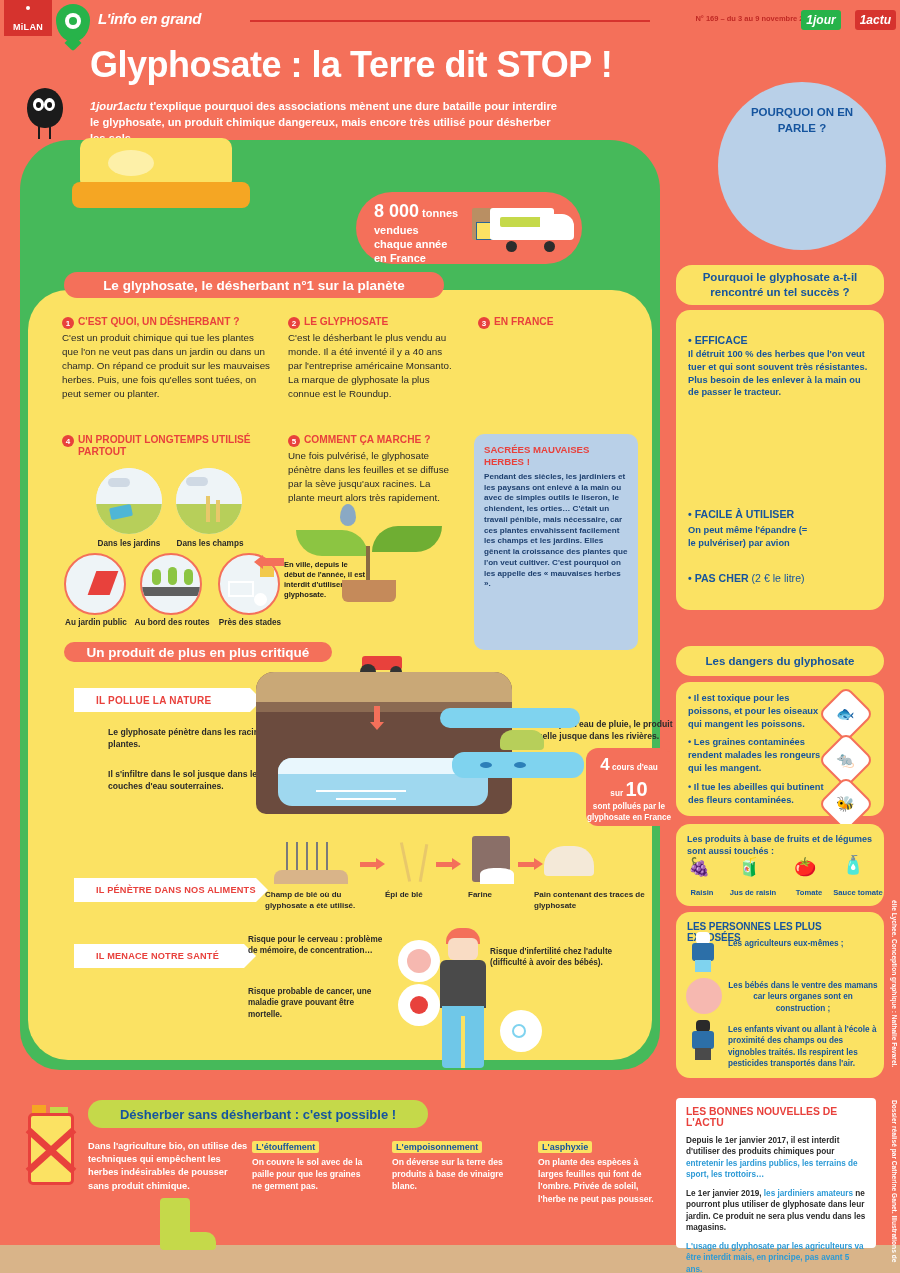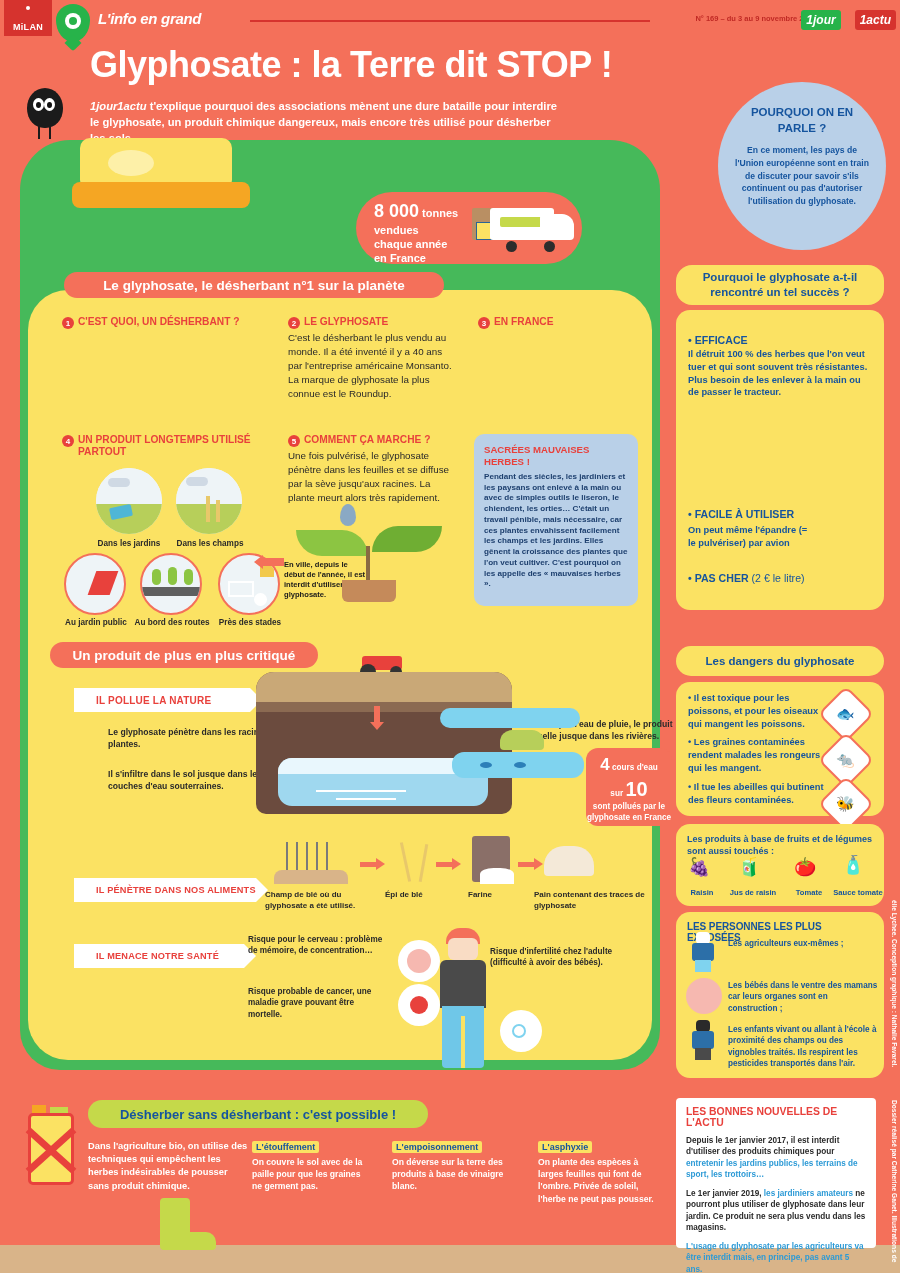--- a/index.html
+++ b/index.html
@@ -92,41 +92,41 @@
   #truck .w1,#truck .w2{position:absolute;bottom:0;width:11px;height:11px;background:#2c2c2c;border-radius:50%;}
   #truck .w1{left:42px;}#truck .w2{left:80px;}
 
   
   .banner{
     position:absolute;background:#f4705a;color:#fff;font-weight:bold;
     border-radius:14px;display:flex;align-items:center;justify-content:center;
     text-align:center;
   }
   #banner1{left:64px;top:272px;width:380px;height:26px;font-size:13.5px;}
-  #banner2{left:50px;top:642px;width:268px;height:26px;font-size:13.5px;}
+  #banner2{left:64px;top:642px;width:268px;height:20px;font-size:13.5px;}
 
   
   .num-block{position:absolute;}
   .num-head{display:flex;align-items:flex-start;gap:4px;margin-bottom:2px;}
   .num-badge{
     flex:none;width:12px;height:12px;border-radius:50%;background:#e8413c;color:#fff;
     font-size:8px;font-weight:bold;display:flex;align-items:center;justify-content:center;margin-top:1px;
   }
   .num-title{color:#e8413c;font-size:10.2px;font-weight:bold;line-height:1.22;text-transform:uppercase;}
   .num-body{font-size:9.8px;line-height:1.42;color:#2a2a2a;}
 
   #blk1{left:62px;top:316px;width:210px;}
   #blk2{left:288px;top:316px;width:170px;}
   #blk3{left:478px;top:316px;width:160px;}
   #blk4{left:62px;top:434px;width:210px;}
   #blk5{left:288px;top:434px;width:170px;}
 
   
   #sacrees{
-    position:absolute;left:474px;top:434px;width:164px;height:172px;
+    position:absolute;left:474px;top:434px;width:164px;height:216px;
     background:#b9d0e8;border-radius:10px;padding:10px 10px;
   }
   #sacrees h4{color:#e8413c;font-size:9.6px;font-weight:bold;line-height:1.3;margin-bottom:3px;}
   #sacrees p{color:#1d3f6e;font-size:8.1px;font-weight:bold;line-height:1.33;}
 
   
   .circ-ill{position:absolute;width:66px;height:66px;border-radius:50%;overflow:hidden;background:#eef4f7;}
   .circ-ill .sky{position:absolute;left:0;top:0;width:100%;height:58%;background:#eef4f7;}
   .circ-ill .ground{position:absolute;left:0;bottom:0;width:100%;height:46%;background:#b7cf5a;}
   .circ-ill .cloud{position:absolute;width:22px;height:9px;background:#cfd9e4;border-radius:6px;}
@@ -271,21 +271,21 @@
   #fs3{left:786px;top:888px;width:46px;}
   #fs4{left:828px;top:888px;width:60px;}
   .fsicon{position:absolute;font-size:18px;}
   #fsi1{left:688px;top:856px;}
   #fsi2{left:738px;top:856px;}
   #fsi3{left:794px;top:856px;}
   #fsi4{left:842px;top:854px;}
 
   .exp-row{position:absolute;font-size:8.2px;font-weight:bold;line-height:1.38;color:#15549e;}
   #er1{left:728px;top:938px;width:150px;}
-  #er2{left:728px;top:980px;width:150px;}
+  #er2{left:728px;top:980px;width:150px;text-align:center;}
   #er3{left:728px;top:1024px;width:152px;}
   .exp-icon{position:absolute;width:34px;height:40px;}
   #ei1{left:686px;top:932px;}
   #ei2{left:686px;top:978px;width:36px;height:36px;border-radius:50%;background:#f6b8b0;}
   #ei3{left:686px;top:1020px;}
   #ei1 .h{position:absolute;left:10px;top:0;width:14px;height:12px;background:#fff;border-radius:4px;}
   #ei1 .b{position:absolute;left:6px;top:11px;width:22px;height:18px;background:#2c6fa8;border-radius:3px;}
   #ei1 .l{position:absolute;left:9px;top:28px;width:16px;height:12px;background:#7fd3ef;}
   #ei3 .h{position:absolute;left:10px;top:0;width:14px;height:12px;background:#2a2a2a;border-radius:4px;}
   #ei3 .b{position:absolute;left:6px;top:11px;width:22px;height:18px;background:#2c6fa8;border-radius:3px;}
@@ -363,21 +363,20 @@
     <span class="eyeR"></span>
   <span class="legL"></span>
     <span class="legR"></span>
 </div>
 <div id="intro-text">
   <span class="it">1jour1actu</span><span> t'explique pourquoi des associations mènent une dure bataille pour interdire le glyphosate, un produit chimique dangereux, mais encore très utilisé pour désherber les sols.</span>
 </div>
 
 <div id="pourquoi-circle">
   <h3>POURQUOI ON EN PARLE ?</h3>
-  <p>En ce moment, les pays de l'Union européenne sont en train de discuter pour savoir s'ils continuent ou pas d'autoriser l'utilisation du glyphosate.</p>
 </div>
 
 <div id="green-shape"></div>
 <div id="butter">
   <span class="b1"></span>
     <span class="b3"></span>
     <span class="b2"></span>
 </div>
 <div id="yellow-card"></div>
 
@@ -399,20 +398,21 @@
   </div>
 </div>
 
 <div class="banner" id="banner1">Le glyphosate, le désherbant n°1 sur la planète</div>
 
 <div class="num-block" id="blk1">
   <div class="num-head">
     <span class="num-badge">1</span>
     <span class="num-title">C'EST QUOI, UN DÉSHERBANT ?</span>
   </div>
+  <div class="num-body">C'est un produit chimique qui tue les plantes que l'on ne veut pas dans un jardin ou dans un champ. On répand ce produit sur les mauvaises herbes. Puis, une fois qu'elles sont tuées, on peut semer ou planter.</div>
 </div>
 
 <div class="num-block" id="blk2">
   <div class="num-head">
     <span class="num-badge">2</span>
     <span class="num-title">LE GLYPHOSATE</span>
   </div>
   <div class="num-body">C'est le désherbant le plus vendu au monde. Il a été inventé il y a 40 ans par l'entreprise américaine Monsanto. La marque de glyphosate la plus connue est le Roundup.</div>
 </div>
 

